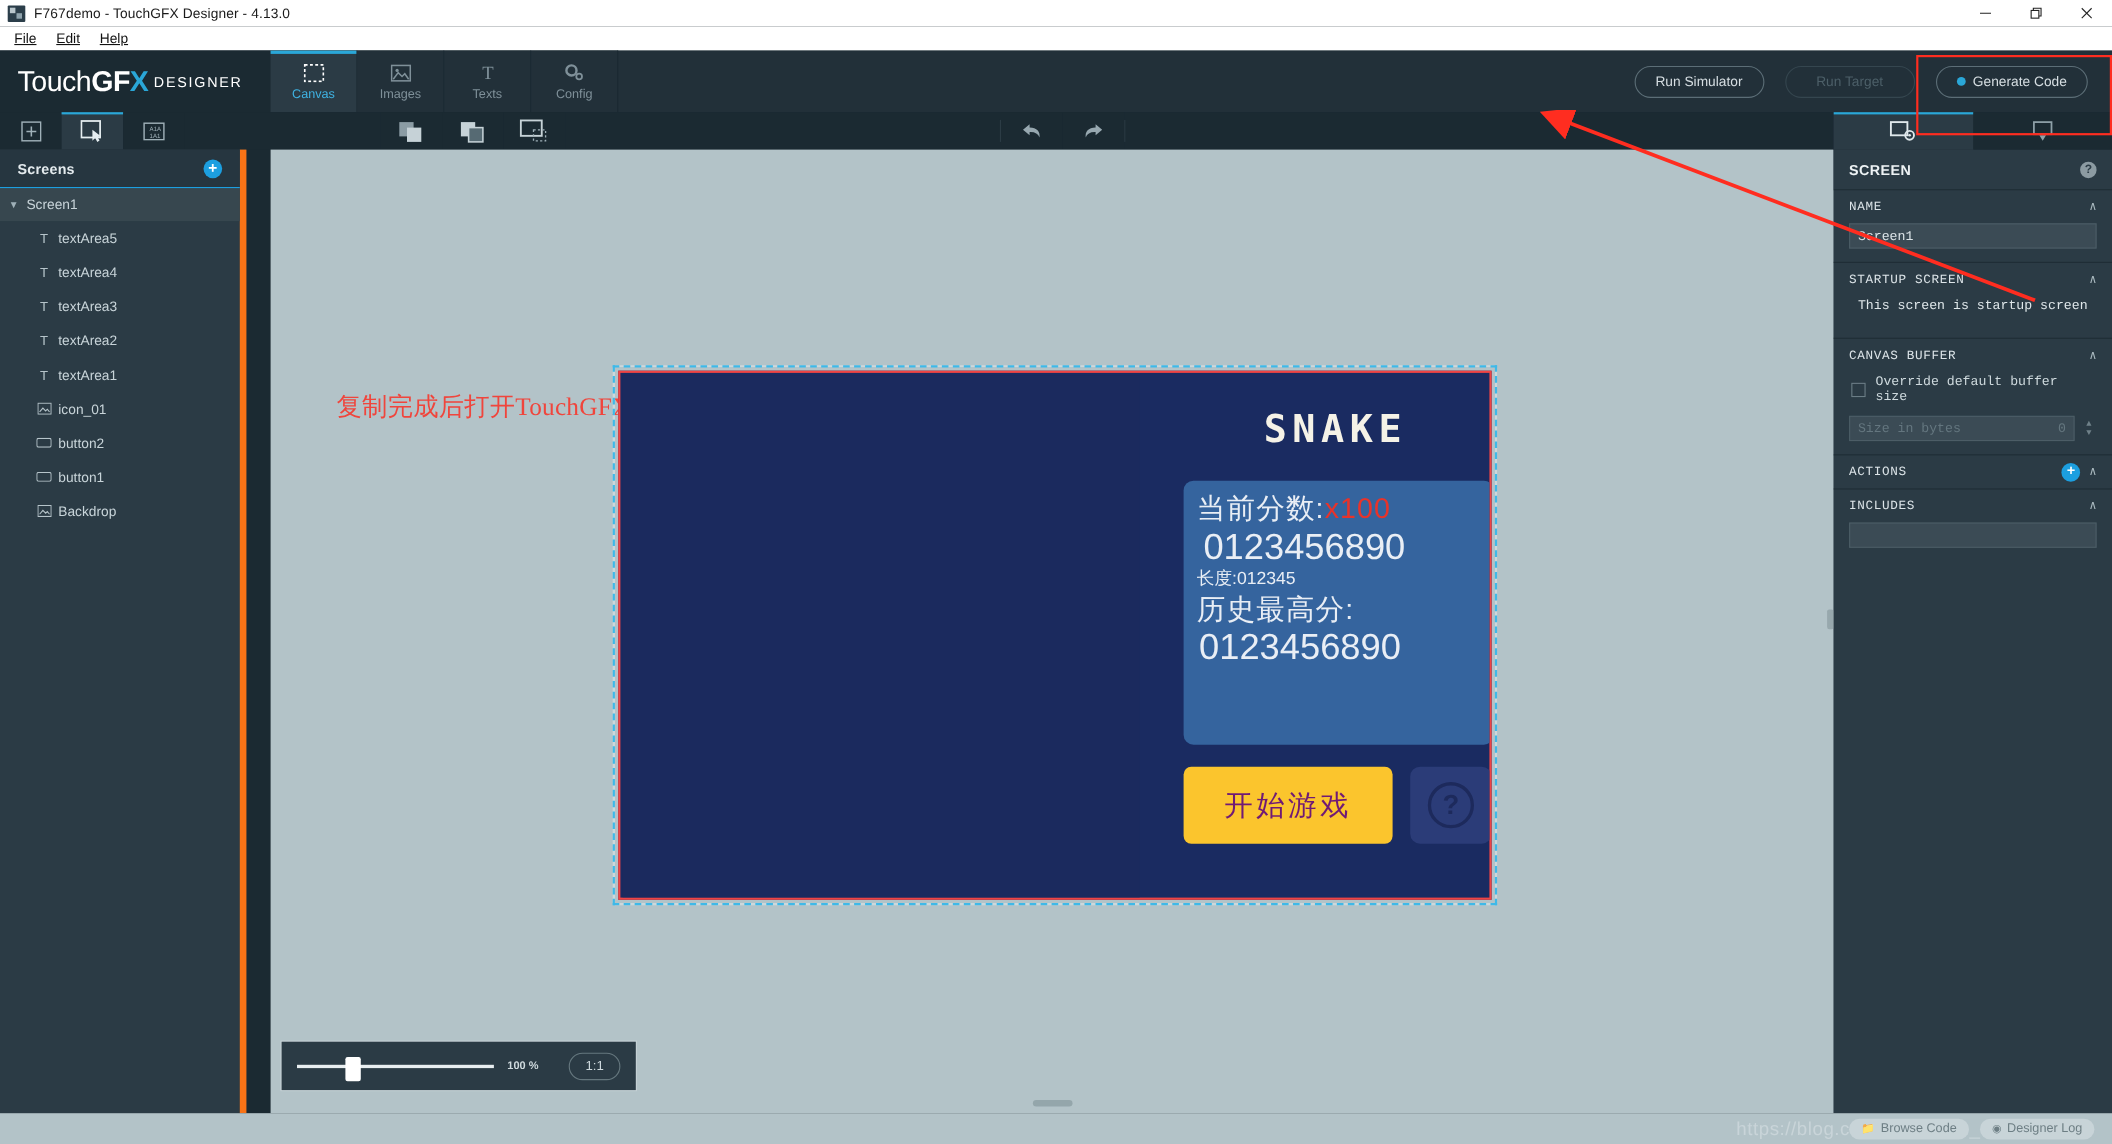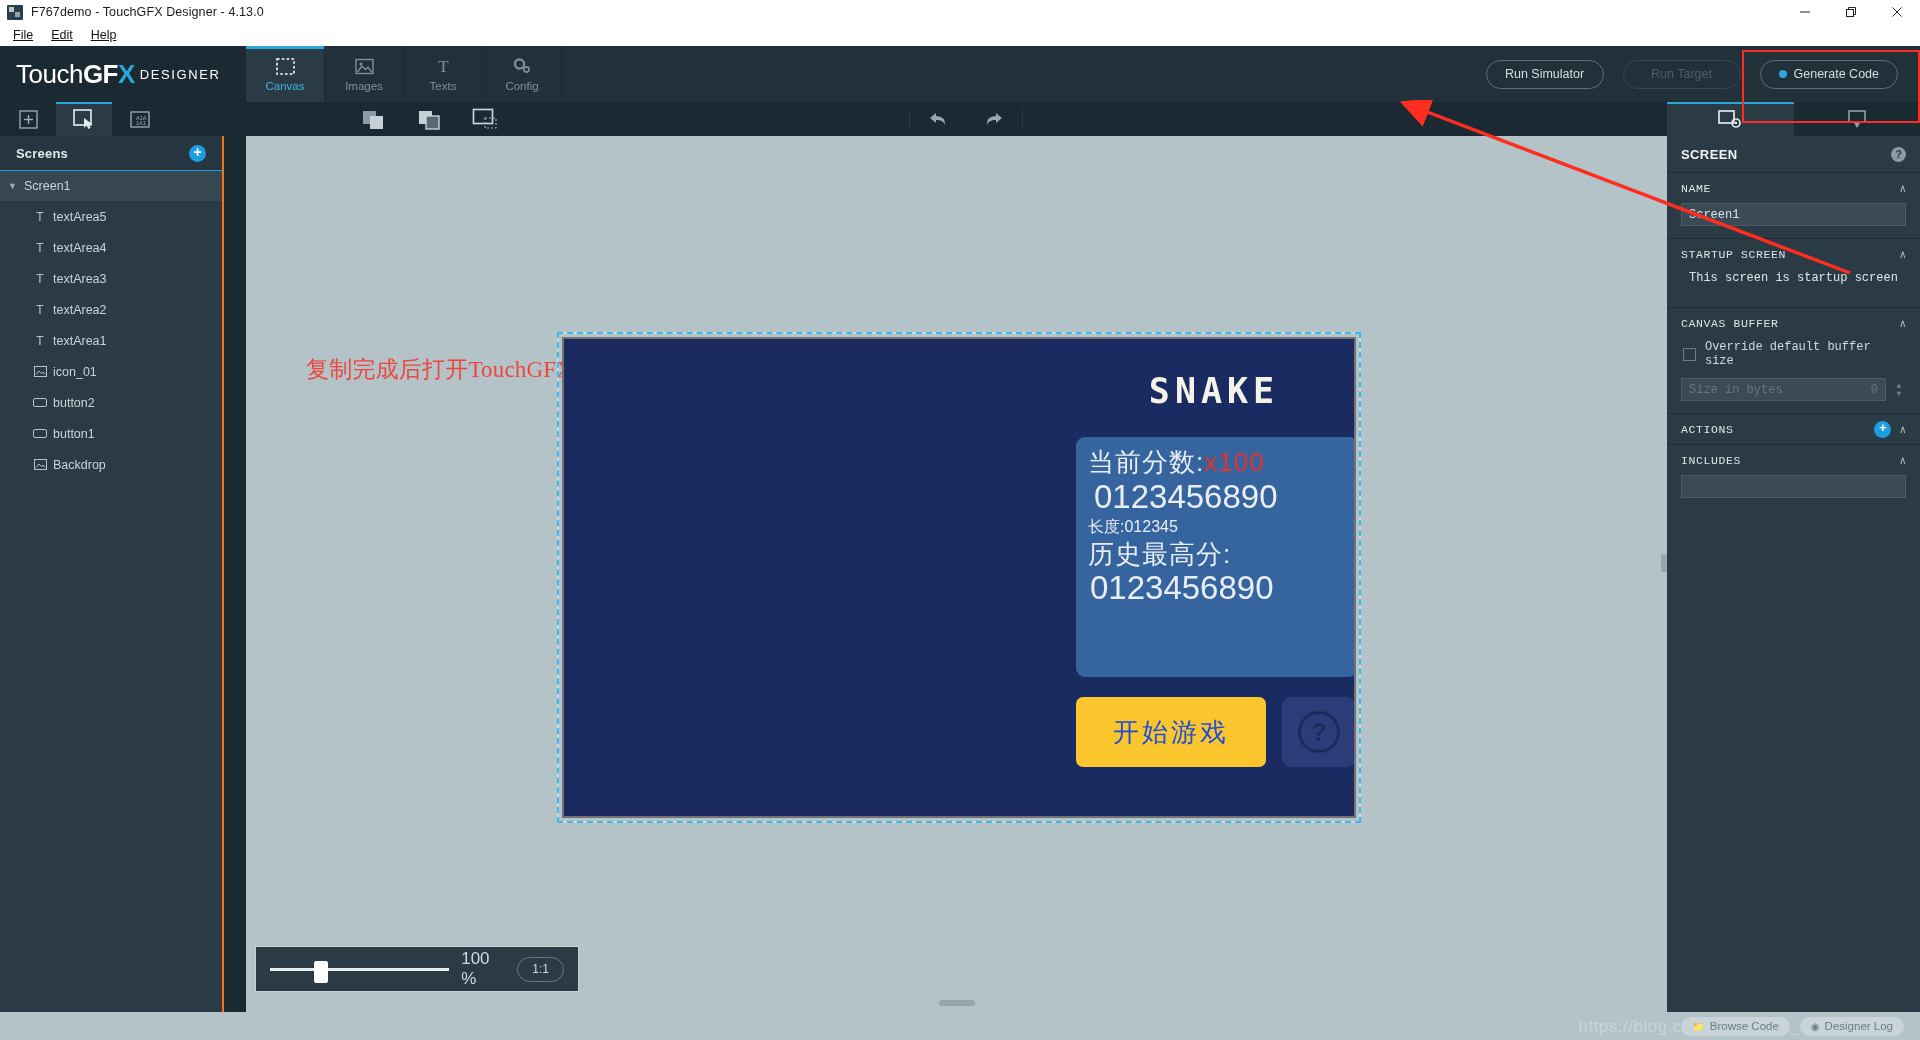--- a/index.html
+++ b/index.html
@@ -102,21 +102,21 @@
   .tbtn.sel:after {
     content: ""; position: absolute; top: 0; left: 0; right: 0; height: 2px; background: #2aa7d8;
   }
   .tb-sep { width: 1px; background: #2c3c45; margin: 7px 0; }
   .toolbar2 .mid { display: flex; align-items: stretch; margin-left: 178px; }
   .toolbar2 .undogroup { display: flex; align-items: stretch; margin-left: 395px; }
 
   
   .leftpanel {
     position: absolute; top: 136px; left: 0; width: 224px; height: 876px;
-    background: #2b3b45; border-right: 2px solid #f97316;
+    background: #2b3b45; border-right: 6px solid #f97316;
   }
   .lp-head {
     height: 34px; display: flex; align-items: center; padding: 0 16px;
     background: #263640; position: relative;
   }
   .lp-title { font-size: 13px; color: #e3eaed; font-weight: bold; letter-spacing: .2px; }
   .lp-add {
     margin-left: auto; width: 17px; height: 17px; border-radius: 50%;
     background: #1c9fe0; color: #fff; font-size: 14px; line-height: 15px;
     text-align: center; font-weight: bold;
@@ -150,21 +150,21 @@
 
   
   .devicewrap {
     position: absolute; left: 313px; top: 198px; width: 800px; height: 487px;
     padding: 3px; background: transparent;
     outline: 2px dashed #3fb9e8; outline-offset: 0px;
     box-shadow: 0 0 0 2px rgba(255,255,255,.35);
   }
   .device {
     width: 100%; height: 100%; background: #1a2b61; position: relative; overflow: hidden;
-    border: 2px solid #737373;
+    border: 2px solid #ef4444;
   }
   .playfield {
     position: absolute; left: 2px; top: 2px; width: 470px; height: 475px;
     background: #1b2a5e;
   }
   .snake-title {
     position: absolute; left: 510px; top: 32px; width: 280px; text-align: center;
     color: #f5f2e7; font-size: 35px; font-weight: bold; letter-spacing: 5px;
     font-family: "DejaVu Sans Mono", monospace;
   }
@@ -179,21 +179,21 @@
   .sl.r1 { margin-top: 6px; }
   .sl.r2 { margin-top: 5px; margin-left: 6px; }
   .sl.r3 { margin-top: 6px; }
   .sl.r4 { margin-top: 6px; }
   .sl.r5 { margin-top: 4px; margin-left: 2px; }
 
   .startbtn {
     position: absolute; left: 512px; top: 358px; width: 190px; height: 70px;
     background: #fbc52d; border-radius: 7px;
     display: flex; align-items: center; justify-content: center;
-    color: #1d4ed8; font-size: 26px; letter-spacing: 3px;
+    color: #701a75; font-size: 26px; letter-spacing: 3px;
   }
   .helpbtn {
     position: absolute; left: 718px; top: 358px; width: 74px; height: 70px;
     background: #2b3c78; border-radius: 9px;
     display: flex; align-items: center; justify-content: center;
   }
   .helpbtn .ring {
     width: 42px; height: 42px; border-radius: 50%; border: 3px solid #1d2a5c;
     display: flex; align-items: center; justify-content: center;
     color: #1d2a5c; font-size: 25px; font-weight: bold;
@@ -204,21 +204,21 @@
     position: absolute; left: 10px; bottom: 21px; width: 322px; height: 44px;
     background: #2b3b45; display: flex; align-items: center; padding: 0 14px; gap: 12px;
     box-shadow: 0 0 0 1px rgba(255,255,255,.25);
   }
   .zslider { position: relative; width: 200px; height: 16px; display: flex; align-items: center; }
   .ztrack { width: 100%; height: 3px; background: #e8eef0; }
   .zknob {
     position: absolute; left: 44px; top: 0px; width: 14px; height: 22px;
     background: #ffffff; border-radius: 2px;
   }
-  .zpct { color: #cfdade; font-size: 17px; min-width: 44px; }
+  .zpct { color: #cfdade; font-size: 10px; min-width: 44px; font-weight: bold; }
   .zone {
     margin-left: auto; width: 52px; height: 25px; border-radius: 13px;
     border: 1px solid #66787f; color: #cfdade; font-size: 12px;
     display: flex; align-items: center; justify-content: center;
   }
   .hscroll {
     position: absolute; left: 50%; transform: translateX(-50%); bottom: 6px;
     width: 36px; height: 6px; border-radius: 3px; background: #94a6ab;
   }
   .vsplit-knob {

